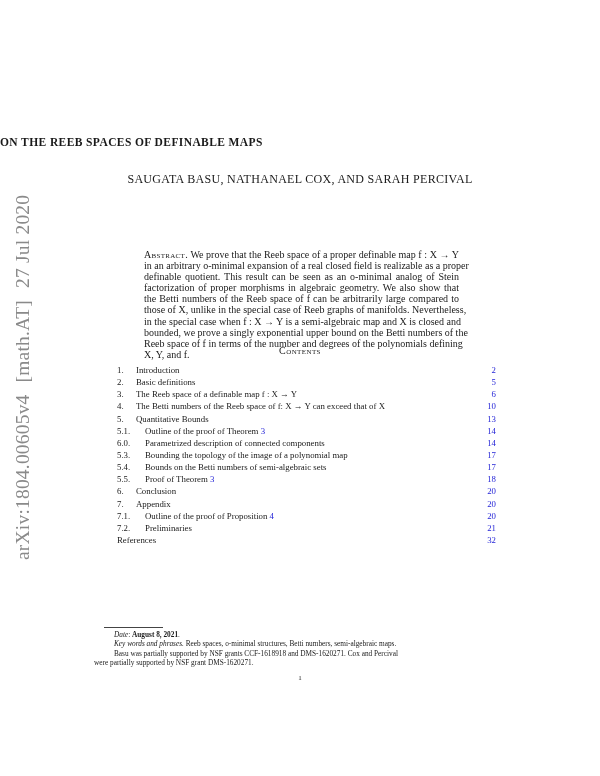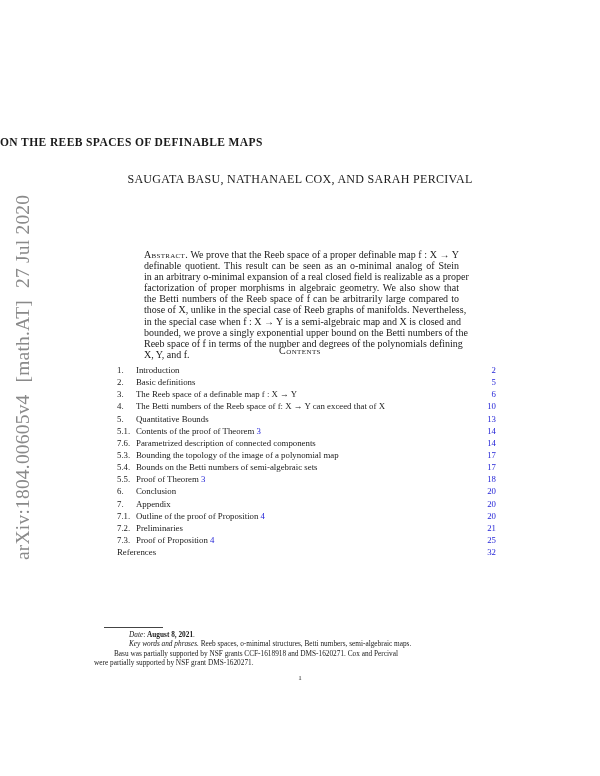--- a/index.html
+++ b/index.html
@@ -44,55 +44,55 @@
     text-align: center;
     font-family: "Liberation Serif", serif;
     font-variant: small-caps; font-size: 10px; letter-spacing: 0.4px;
   }
   .toc {
     position: absolute; left: 117px; top: 364px; width: 379px;
     font-family: "Liberation Serif", serif; font-size: 8.8px;
   }
   .toc-row { display: flex; height: 12.15px; line-height: 12.15px; align-items: baseline; }
   .toc-num { display: inline-block; width: 19px; }
-  .toc-row.sub .toc-num { width: 19px; }
+  .toc-row.sub .toc-num { width: 28px; }
   .toc-title { flex: 1; white-space: nowrap; }
   .toc-page { color: #1f1fd6; text-align: right; min-width: 14px; }
   .ref-link { color: #1f1fd6; }
   .footrule {
     position: absolute; left: 104px; top: 627px; width: 59px;
     border-top: 0.8px solid #444;
   }
   .footnotes {
     position: absolute; left: 104px; top: 630px; width: 392px;
     font-family: "Liberation Serif", serif; font-size: 7.3px; line-height: 9.4px;
   }
   .footnotes .fn { text-indent: 10px; white-space: nowrap; }
   .footnotes .fn.noindent { text-indent: 0; margin-left: -10px; }
-  .footnotes em { font-style: italic; margin-left: 15px; }
+  .footnotes em { font-style: italic; }
   .footnotes b { font-weight: bold; }
   .page-number {
     position: absolute; left: 0; right: 0; top: 674px;
     text-align: center; font-family: "Liberation Serif", serif; font-size: 7px;
   }
 </style>
 </head>
 <body>
 
 <div class="arxiv-stamp">
   <span>arXiv:1804.00605v4</span><span>[math.AT]</span><span>27 Jul 2020</span>
 </div>
 
 <div class="title">ON THE REEB SPACES OF DEFINABLE MAPS</div>
 <div class="authors">SAUGATA BASU, NATHANAEL COX, AND SARAH PERCIVAL</div>
 
 <div class="abstract">
   <span class="line"><span class="abs-label">Abstract.</span> <span>We prove that the Reeb space of a proper definable map f : X → Y</span></span>
+  <span class="line">in an arbitrary o-minimal expansion of a real closed field is realizable as a proper</span>
   <span class="line">definable quotient.  This result can be seen as an o-minimal analog of Stein</span>
-  <span class="line">in an arbitrary o-minimal expansion of a real closed field is realizable as a proper</span>
   <span class="line">factorization of proper morphisms in algebraic geometry.  We also show that</span>
   <span class="line">the Betti numbers of the Reeb space of f can be arbitrarily large compared to</span>
   <span class="line">those of X, unlike in the special case of Reeb graphs of manifolds. Nevertheless,</span>
   <span class="line">in the special case when f : X → Y is a semi-algebraic map and X is closed and</span>
   <span class="line">bounded, we prove a singly exponential upper bound on the Betti numbers of the</span>
   <span class="line">Reeb space of f in terms of the number and degrees of the polynomials defining</span>
   <span class="line last">X, Y, and f.</span>
 </div>
 
 <div class="contents-heading">Contents</div>
@@ -118,25 +118,25 @@
       <span class="toc-title"><span>The Betti numbers of the Reeb space of f: X → Y can exceed that of X</span></span>
       <span class="toc-page">10</span>
     </div>
     <div class="toc-row">
       <span class="toc-num">5.</span>
       <span class="toc-title"><span>Quantitative Bounds</span></span>
       <span class="toc-page">13</span>
     </div>
     <div class="toc-row sub">
       <span class="toc-num">5.1.</span>
-      <span class="toc-title"><span>Contents of the proof of Theorem </span><span class="ref-link">3</span></span>
+      <span class="toc-title"><span>Outline of the proof of Theorem </span><span class="ref-link">3</span></span>
       <span class="toc-page">14</span>
     </div>
     <div class="toc-row sub">
-      <span class="toc-num">7.6.</span>
+      <span class="toc-num">6.0.</span>
       <span class="toc-title"><span>Parametrized description of connected components</span></span>
       <span class="toc-page">14</span>
     </div>
     <div class="toc-row sub">
       <span class="toc-num">5.3.</span>
       <span class="toc-title"><span>Bounding the topology of the image of a polynomial map</span></span>
       <span class="toc-page">17</span>
     </div>
     <div class="toc-row sub">
       <span class="toc-num">5.4.</span>
@@ -161,25 +161,20 @@
     <div class="toc-row sub">
       <span class="toc-num">7.1.</span>
       <span class="toc-title"><span>Outline of the proof of Proposition </span><span class="ref-link">4</span></span>
       <span class="toc-page">20</span>
     </div>
     <div class="toc-row sub">
       <span class="toc-num">7.2.</span>
       <span class="toc-title"><span>Preliminaries</span></span>
       <span class="toc-page">21</span>
     </div>
-    <div class="toc-row sub">
-      <span class="toc-num">7.3.</span>
-      <span class="toc-title"><span>Proof of Proposition </span><span class="ref-link">4</span></span>
-      <span class="toc-page">25</span>
-    </div>
     <div class="toc-row">
       <span class="toc-num" style="width: 0px;"></span>
       <span class="toc-title"><span>References</span></span>
       <span class="toc-page">32</span>
     </div>
   </div>
 
 <div class="footrule"></div>
 <div class="footnotes">
   <div class="fn"><em>Date</em>: <b>August 8, 2021</b>.</div>

